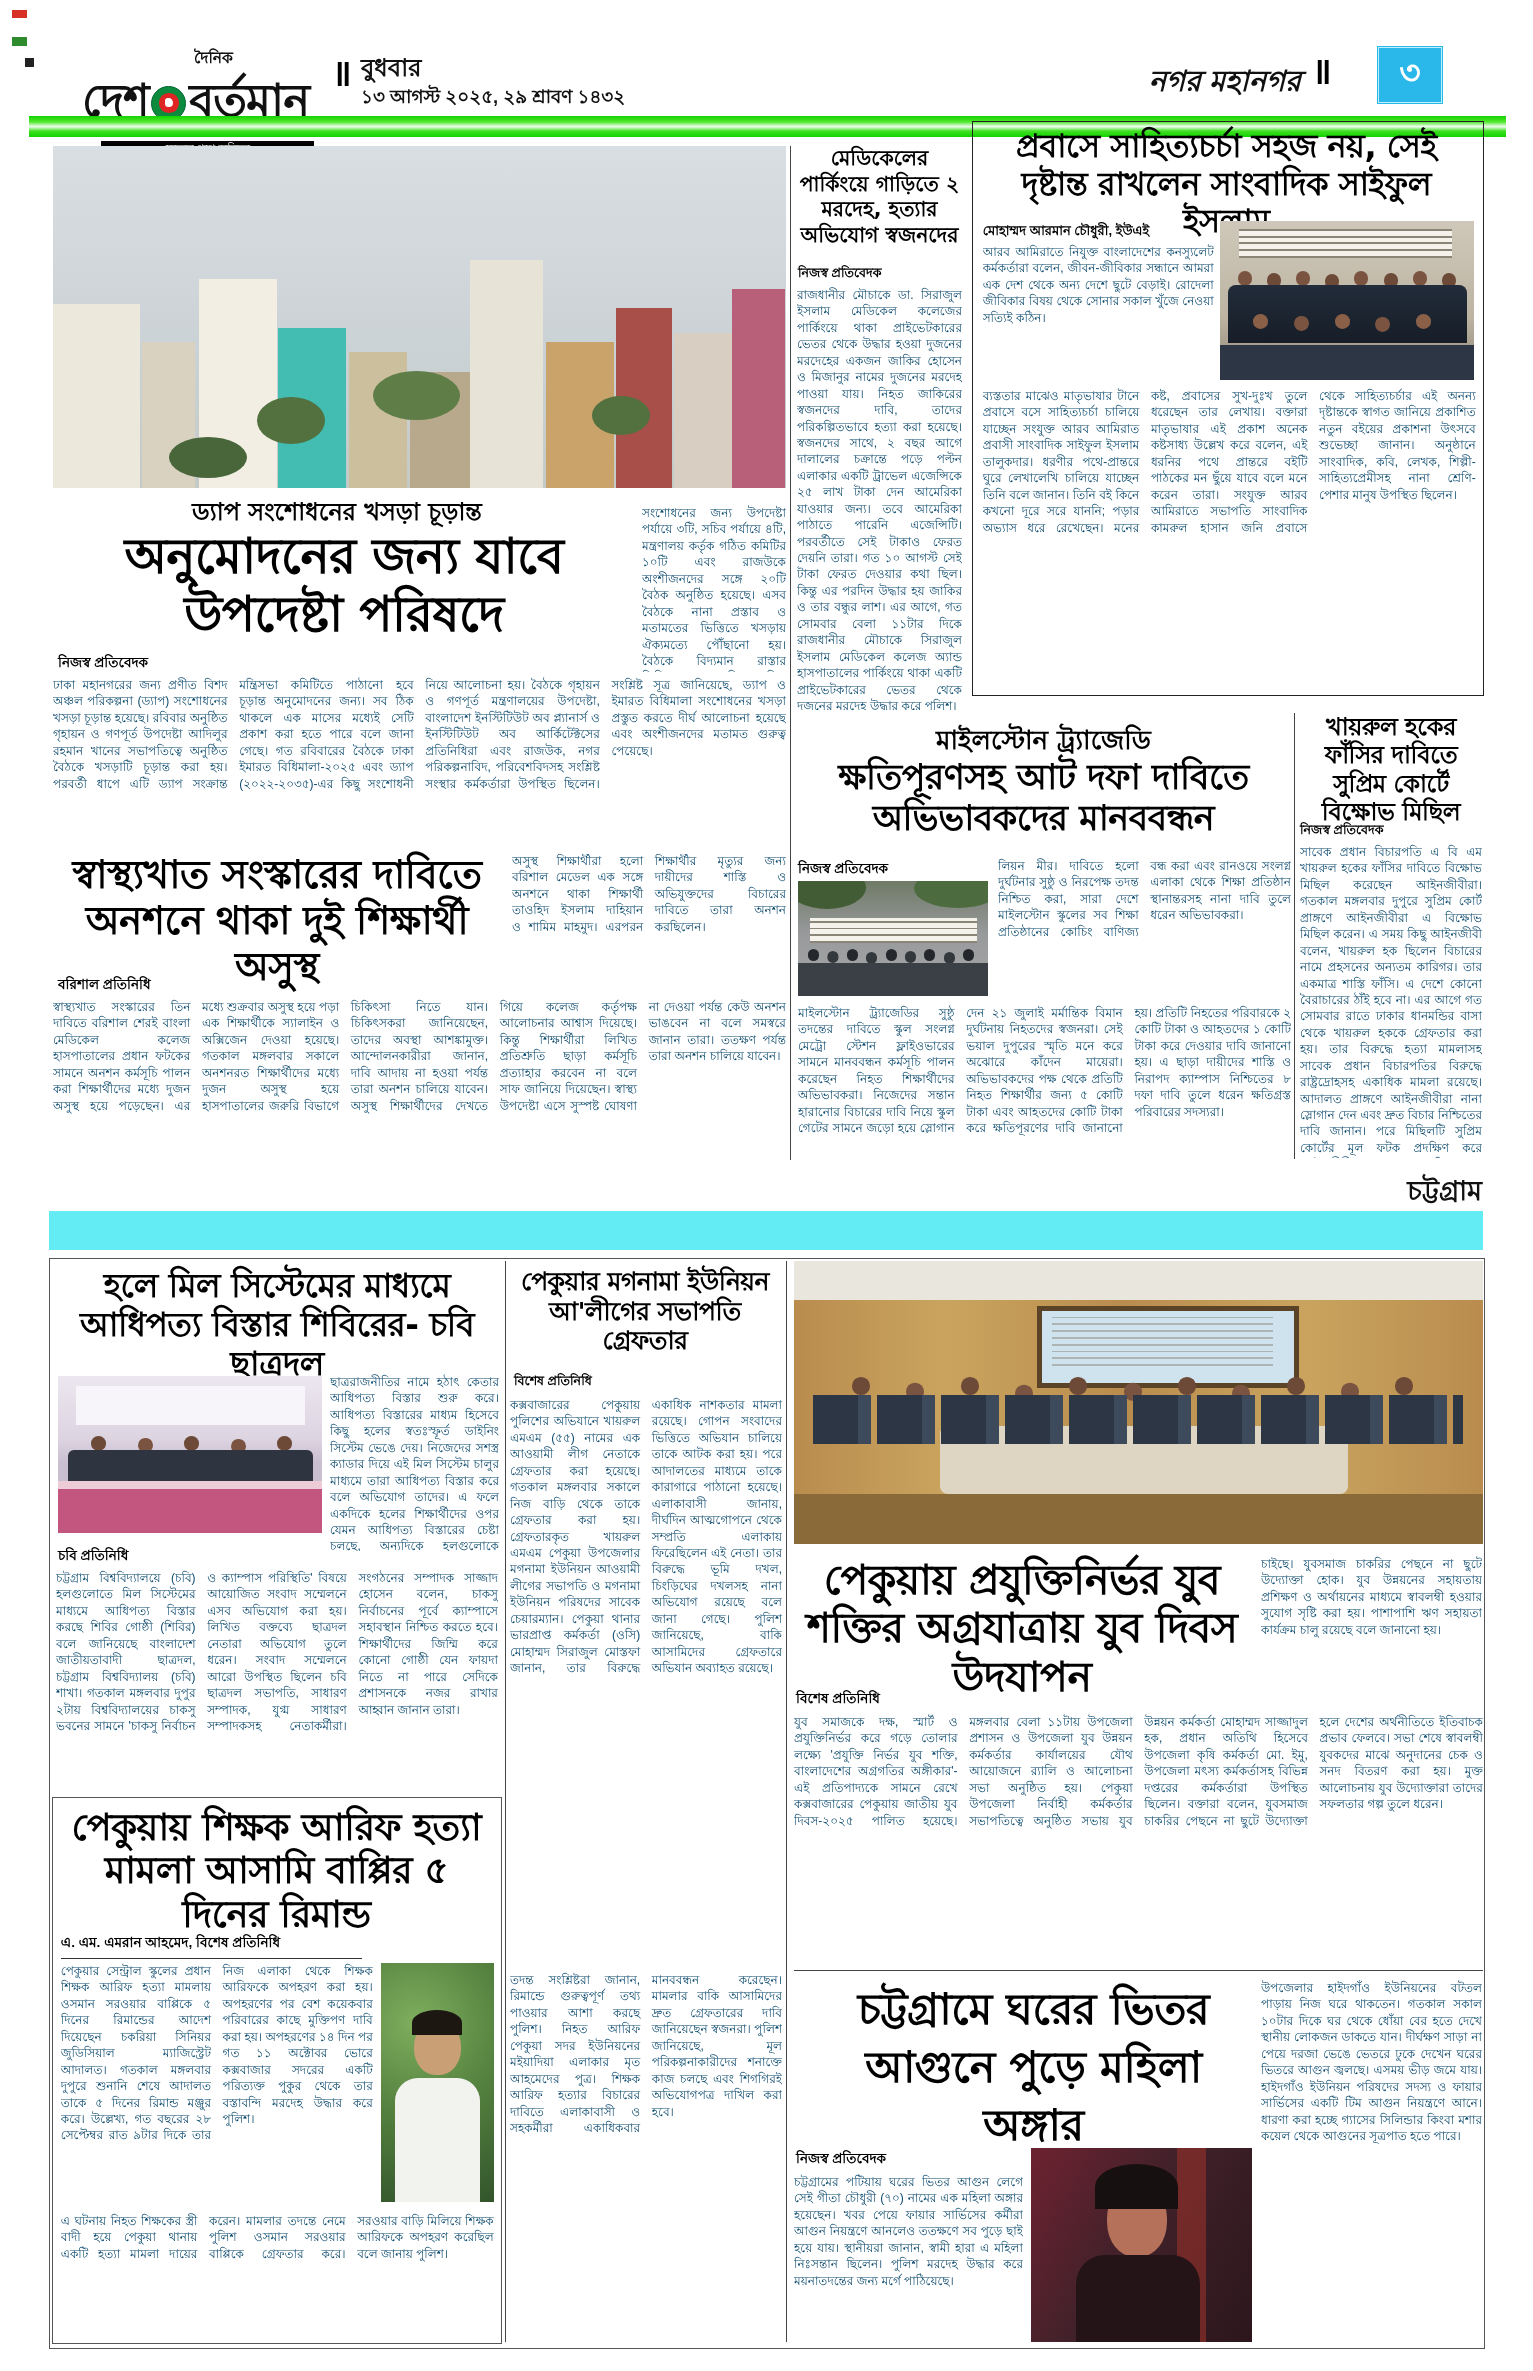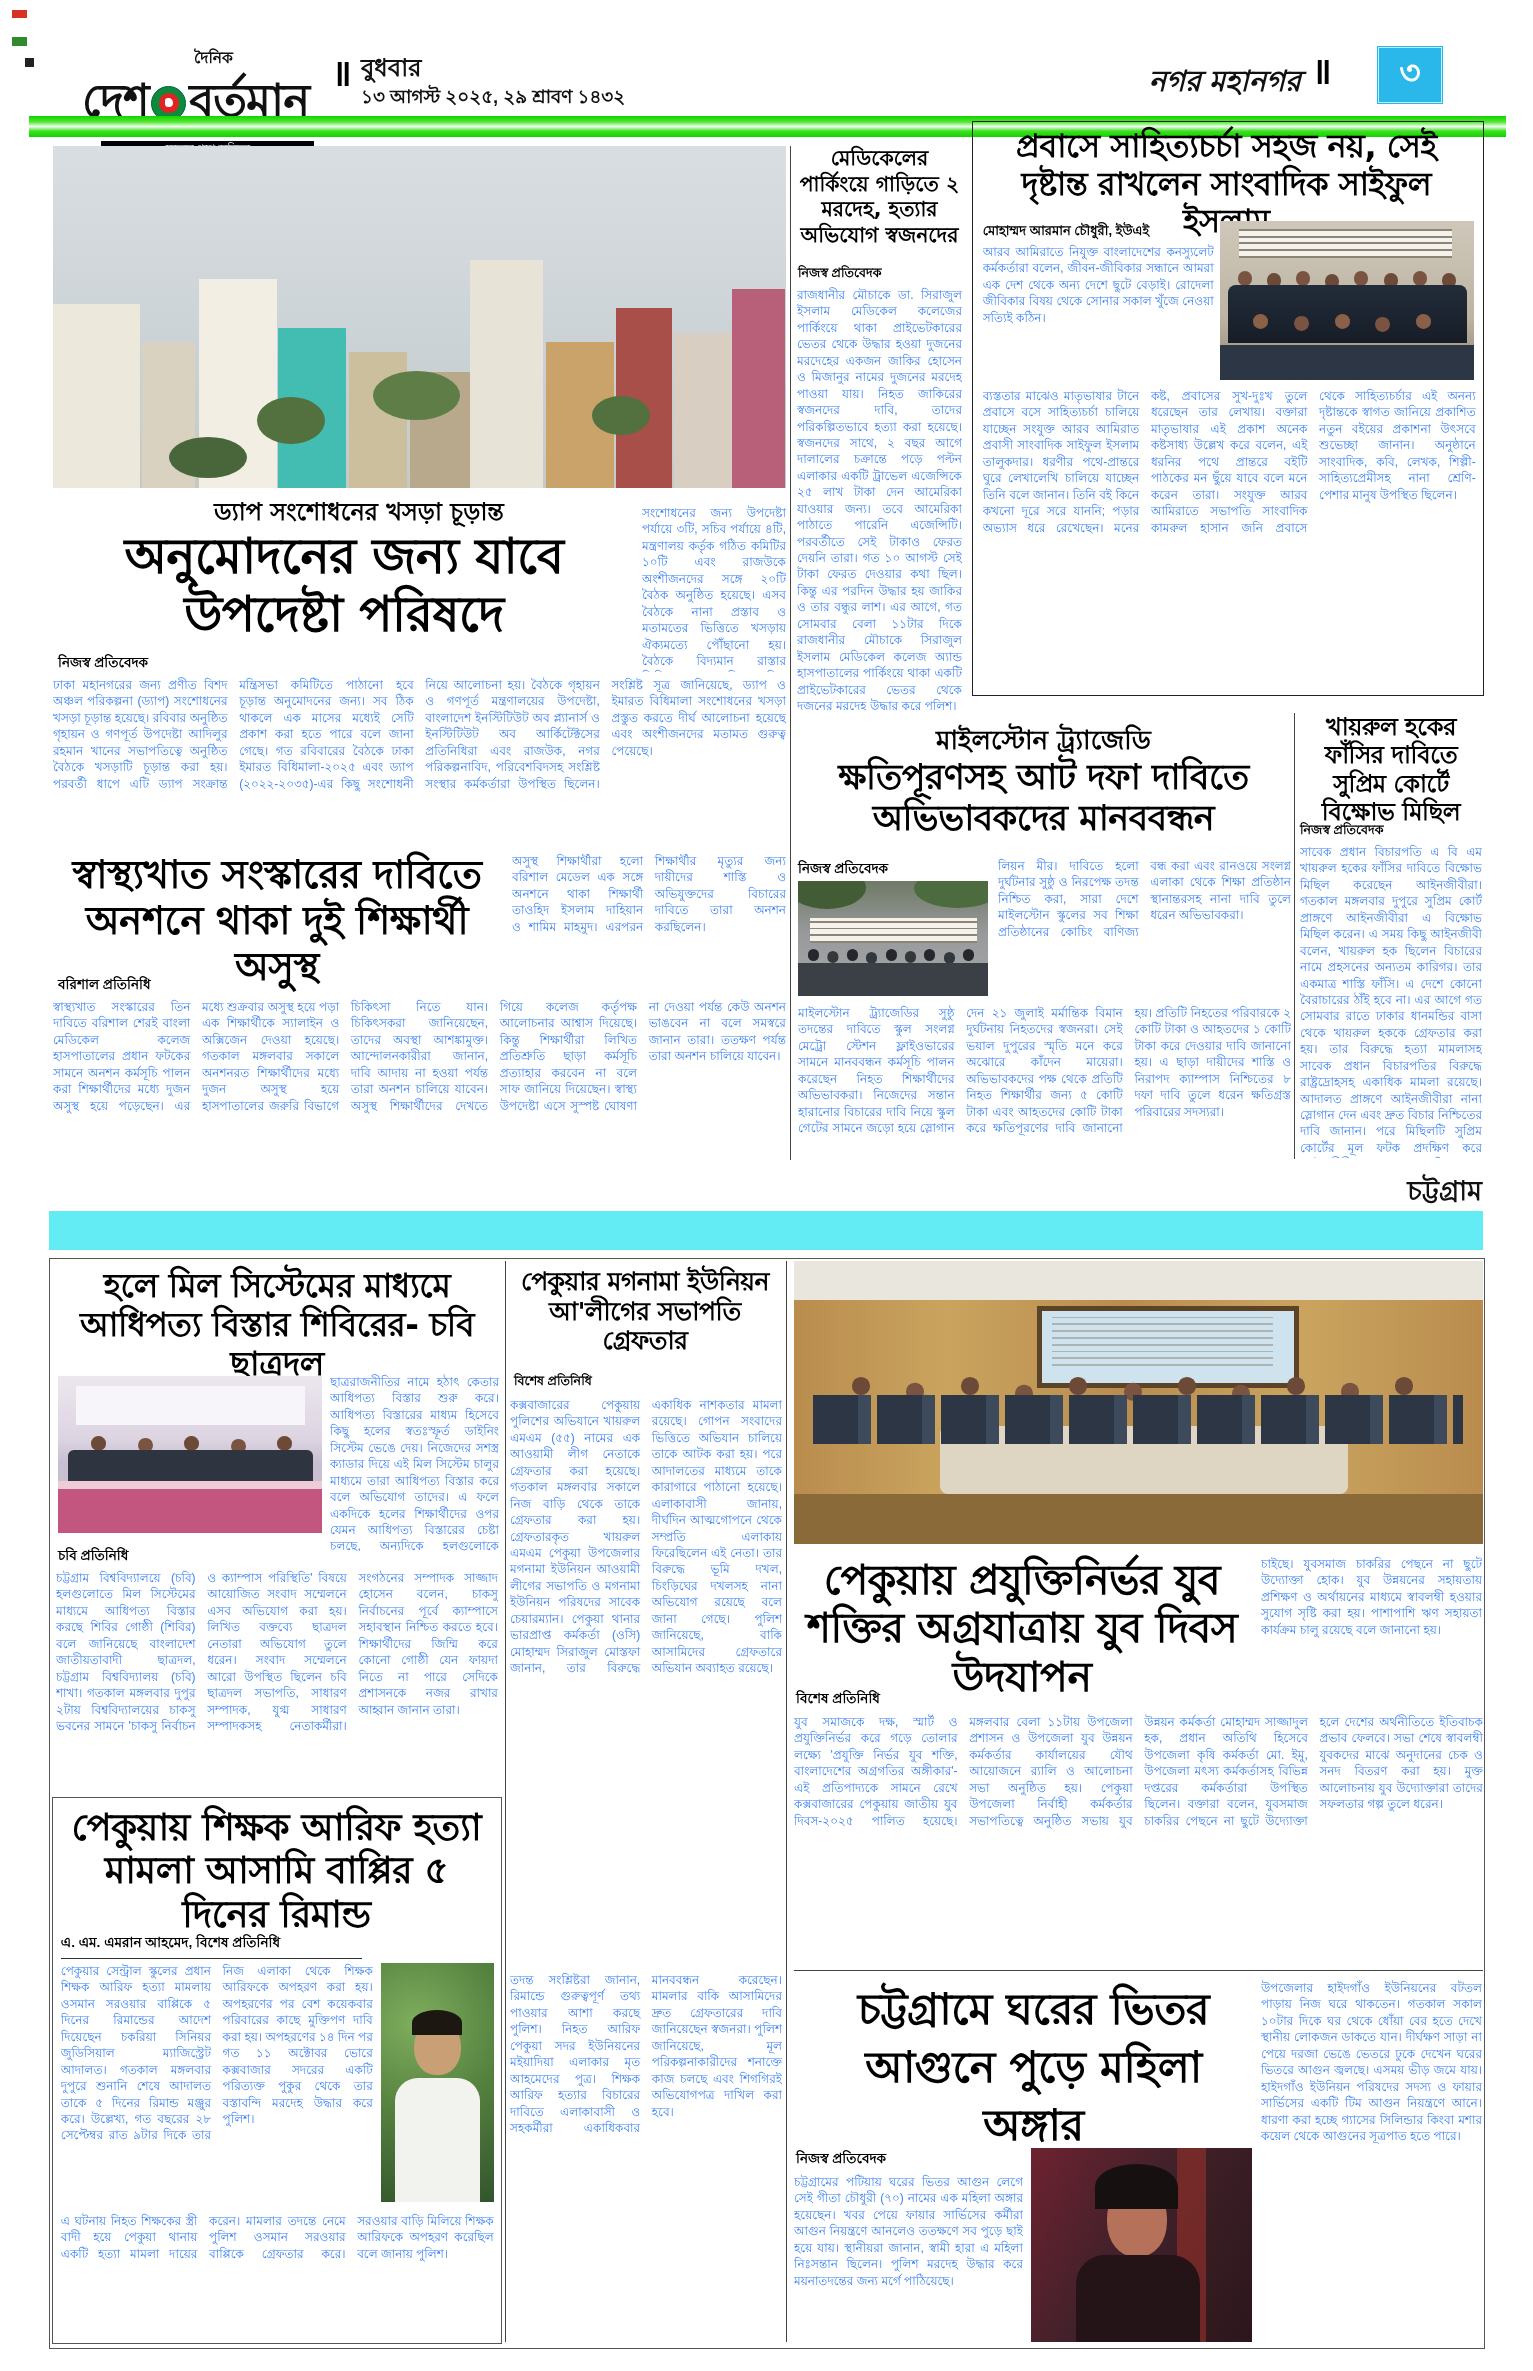--- a/index.html
+++ b/index.html
@@ -5,21 +5,21 @@
   html,body{margin:0;padding:0;background:#ffffff;}
   #page{position:relative;width:1533px;height:2372px;background:#fff;overflow:hidden;
         font-family:"Liberation Sans",sans-serif;color:#111;}
   .abs{position:absolute;}
   .hl{font-weight:bold;color:#000;text-align:center;line-height:1.18;
       font-family:"DejaVu Sans","Liberation Sans",sans-serif;letter-spacing:-0.5px;}
   .kicker{font-weight:bold;color:#000;text-align:center;
       font-family:"DejaVu Sans","Liberation Sans",sans-serif;}
   .byline{font-weight:bold;font-size:13.6px;color:#000;}
   .byline.rule{border-bottom:1.5px solid #333;padding-bottom:2.9px;}
-  .body{font-size:12px;line-height:1.37;text-align:justify;overflow:hidden;color:#3b82f6;
+  .body{font-size:12px;line-height:1.37;text-align:justify;overflow:hidden;color:#0c4a6e;
         column-gap:11.6px;}
   .c2{column-count:2;} .c3{column-count:3;} .c4{column-count:4;} .c5{column-count:5;}
   .vrule{width:1px;background:#444;}
   .hrule{height:1px;background:#444;}
   .photo{overflow:hidden;position:absolute;}
   
   .logo-main{font-size:45px;font-weight:900;letter-spacing:-1px;display:flex;align-items:center;
       font-family:"DejaVu Sans",sans-serif;text-decoration:underline;}
   .emblem{width:33px;height:33px;border-radius:50%;background:#0c8a3e;display:inline-flex;
       align-items:center;justify-content:center;margin:0 2.9px;border:1.9px solid #063;}
@@ -88,21 +88,21 @@
     <div class="bld win" style="left:563px;width:56px;height:180px;background:#a84f49;"></div>
     <div class="bld win" style="left:621px;width:60px;height:155px;background:#d8cfc2;"></div>
     <div class="bld win" style="left:679px;width:53px;height:199px;background:#b8607a;"></div>
 
     <div class="tree" style="left:204px;bottom:44px;width:68px;height:47px;"></div>
     <div class="tree" style="left:320px;bottom:68px;width:87px;height:49px;background:#5e7d47;"></div>
     <div class="tree" style="left:539px;bottom:53px;width:58px;height:39px;"></div>
     <div class="tree" style="left:116px;bottom:9.7px;width:78px;height:41px;background:#48663a;"></div>
   </div>
 
-  <div class="abs kicker" style="left:68px;top:493px;width:582px;font-size:24px;">ড্যাপ সংশোধনের খসড়া চূড়ান্ত</div>
+  <div class="abs kicker" style="left:46px;top:493px;width:582px;font-size:24px;">ড্যাপ সংশোধনের খসড়া চূড়ান্ত</div>
   <div class="abs hl" style="left:53px;top:528px;width:582px;height:118px;font-size:49px;">অনুমোদনের জন্য যাবে উপদেষ্টা পরিষদে</div>
   <div class="abs byline" style="left:58px;top:652px;width:213px;">নিজস্ব প্রতিবেদক</div>
   <div class="abs body" style="left:642px;top:505px;width:144px;height:167px;">সংশোধনের জন্য উপদেষ্টা পর্যায়ে ৩টি, সচিব পর্যায়ে ৪টি, মন্ত্রণালয় কর্তৃক গঠিত কমিটির ১০টি এবং রাজউকে অংশীজনদের সঙ্গে ২০টি বৈঠক অনুষ্ঠিত হয়েছে। এসব বৈঠকে নানা প্রস্তাব ও মতামতের ভিত্তিতে খসড়ায় ঐক্যমত্যে পৌঁছানো হয়। বৈঠকে বিদ্যমান রাস্তার ভিত্তিতে ফ্লোর এরিয়া রেশিও (এফএআর), এলাকা ভিত্তিক ও জনঘনত্ব নির্ধারণে গুরুত্বপূর্ণ সিদ্ধান্ত নেওয়া হয়। গ্রামীণ এলাকার মোট ১৬টি জনঘনত্ব এফএআর সামান্য সমন্বয় করা হয়েছে। নগর এলাকার এফএআর পূর্বের ন্যায় থাকবে।</div>
   <div class="abs body c4" style="left:53px;top:677px;width:733px;height:165px;">ঢাকা মহানগরের জন্য প্রণীত বিশদ অঞ্চল পরিকল্পনা (ড্যাপ) সংশোধনের খসড়া চূড়ান্ত হয়েছে। রবিবার অনুষ্ঠিত গৃহায়ন ও গণপূর্ত উপদেষ্টা আদিলুর রহমান খানের সভাপতিত্বে অনুষ্ঠিত বৈঠকে খসড়াটি চূড়ান্ত করা হয়। পরবর্তী ধাপে এটি ড্যাপ সংক্রান্ত মন্ত্রিসভা কমিটিতে পাঠানো হবে চূড়ান্ত অনুমোদনের জন্য। সব ঠিক থাকলে এক মাসের মধ্যেই সেটি প্রকাশ করা হতে পারে বলে জানা গেছে। গত রবিবারের বৈঠকে ঢাকা ইমারত বিধিমালা-২০২৫ এবং ড্যাপ (২০২২-২০৩৫)-এর কিছু সংশোধনী নিয়ে আলোচনা হয়। বৈঠকে গৃহায়ন ও গণপূর্ত মন্ত্রণালয়ের উপদেষ্টা, বাংলাদেশ ইনস্টিটিউট অব প্ল্যানার্স ও ইনস্টিটিউট অব আর্কিটেক্টসের প্রতিনিধিরা এবং রাজউক, নগর পরিকল্পনাবিদ, পরিবেশবিদসহ সংশ্লিষ্ট সংস্থার কর্মকর্তারা উপস্থিত ছিলেন। সংশ্লিষ্ট সূত্র জানিয়েছে, ড্যাপ ও ইমারত বিধিমালা সংশোধনের খসড়া প্রস্তুত করতে দীর্ঘ আলোচনা হয়েছে এবং অংশীজনদের মতামত গুরুত্ব পেয়েছে।</div>
 
   <div class="abs hl" style="left:53px;top:852px;width:448px;height:111px;font-size:39px;">স্বাস্থ্যখাত সংস্কারের দাবিতে অনশনে থাকা দুই শিক্ষার্থী অসুস্থ</div>
   <div class="abs body c2" style="left:512px;top:854px;width:274px;height:111px;font-family:Liberation Mono, monospace;">অসুস্থ শিক্ষার্থীরা হলো বরিশাল মেডেল এক সঙ্গে অনশনে থাকা শিক্ষার্থী তাওহিদ ইসলাম দাহিয়ান ও শামিম মাহমুদ। এরপরন শিক্ষার্থীর মৃত্যুর জন্য দায়ীদের শাস্তি ও অভিযুক্তদের বিচারের দাবিতে তারা অনশন করছিলেন।</div>
   <div class="abs byline" style="left:58px;top:974px;width:213px;">বরিশাল প্রতিনিধি</div>
   <div class="abs body c5" style="left:53px;top:999px;width:733px;height:159px;">স্বাস্থ্যখাত সংস্কারের তিন দাবিতে বরিশাল শেরই বাংলা মেডিকেল কলেজ হাসপাতালের প্রধান ফটকের সামনে অনশন কর্মসূচি পালন করা শিক্ষার্থীদের মধ্যে দুজন অসুস্থ হয়ে পড়েছেন। এর মধ্যে শুক্রবার অসুস্থ হয়ে পড়া এক শিক্ষার্থীকে স্যালাইন ও অক্সিজেন দেওয়া হয়েছে। গতকাল মঙ্গলবার সকালে অনশনরত শিক্ষার্থীদের মধ্যে দুজন অসুস্থ হয়ে হাসপাতালের জরুরি বিভাগে চিকিৎসা নিতে যান। চিকিৎসকরা জানিয়েছেন, তাদের অবস্থা আশঙ্কামুক্ত। আন্দোলনকারীরা জানান, দাবি আদায় না হওয়া পর্যন্ত তারা অনশন চালিয়ে যাবেন। অসুস্থ শিক্ষার্থীদের দেখতে গিয়ে কলেজ কর্তৃপক্ষ আলোচনার আশ্বাস দিয়েছে। কিন্তু শিক্ষার্থীরা লিখিত প্রতিশ্রুতি ছাড়া কর্মসূচি প্রত্যাহার করবেন না বলে সাফ জানিয়ে দিয়েছেন। স্বাস্থ্য উপদেষ্টা এসে সুস্পষ্ট ঘোষণা না দেওয়া পর্যন্ত কেউ অনশন ভাঙবেন না বলে সমস্বরে জানান তারা। ততক্ষণ পর্যন্ত তারা অনশন চালিয়ে যাবেন।</div>
 

